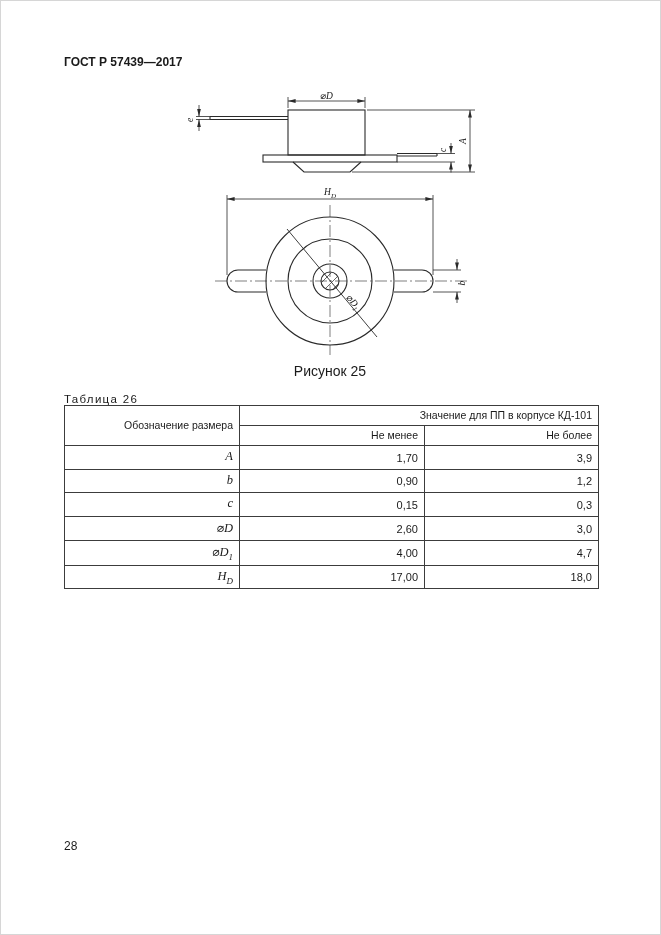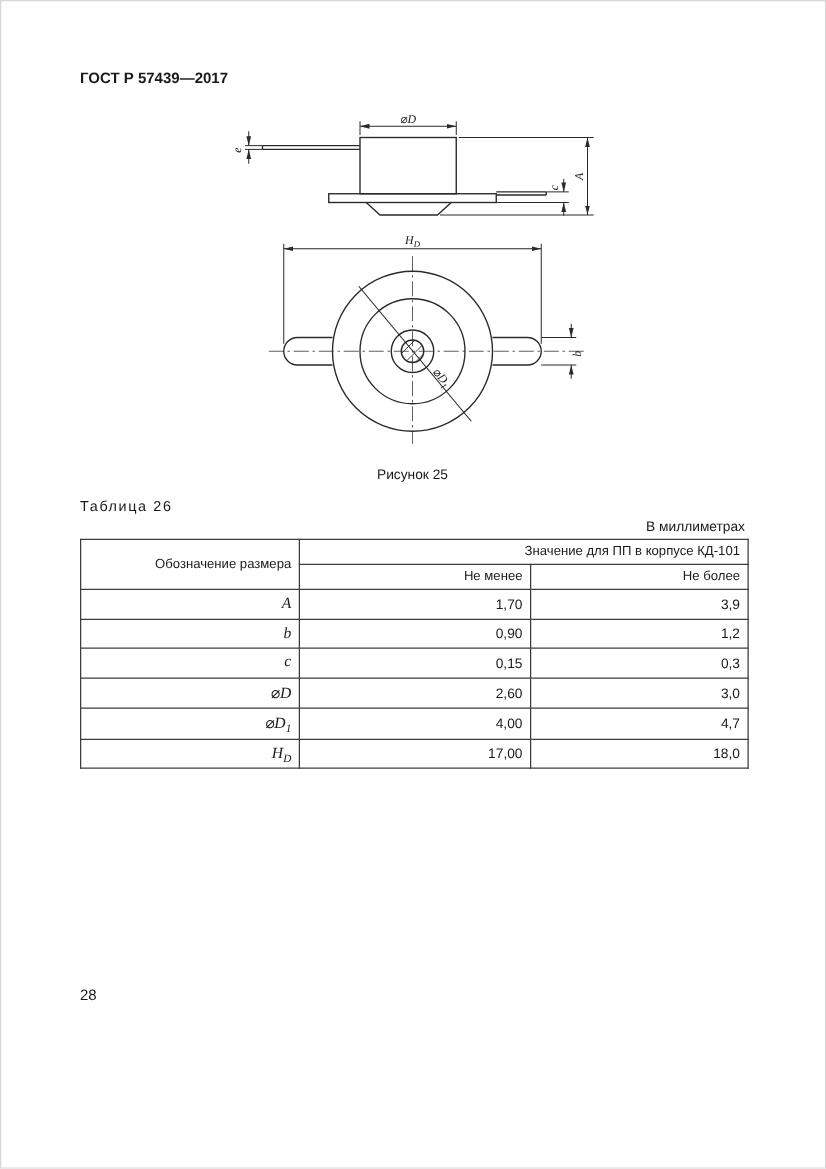--- a/index.html
+++ b/index.html
@@ -9,40 +9,40 @@
     position: relative;
     background: #fff;
     border: 1px solid #d6d6d6;
     padding: 54px 64px 12px 63px;
     font-family: "Liberation Sans", sans-serif;
     color: #1a1a1a;
   }
   .doc-header { font-size: 12px; font-weight: bold; margin-bottom: 20px; }
   .para { font-size: 12px; line-height: 1.45; margin: 0; text-indent: 26px; text-align: justify; }
   figure { margin: 10px 0 0 0; text-align: center; }
-  figcaption { font-size: 11px; margin-top: 10px; }
+  figcaption { font-size: 14px; margin-top: 0; }
   .drawing { display: inline-block; }
   .dim-label {
     font-family: "Liberation Serif", "DejaVu Serif", "DejaVu Sans", serif;
     font-style: italic; font-size: 9.5px; fill: #1a1a1a;
   }
   .table-label { font-size: 11.5px; letter-spacing: 1.3px; margin-top: 14px; }
   .units { font-size: 11px; text-align: right; margin: 4px 0 3px 0; }
   table.dims { border-collapse: collapse; width: 534px; font-size: 11px; table-layout: fixed; }
   table.dims th, table.dims td {
     border: 1px solid #3c3c3c; padding: 3px 6px;
     text-align: right; vertical-align: middle; font-weight: normal;
   }
   table.dims thead th { font-size: 10.5px; line-height: 1.25; }
   td.dim-name {
     font-family: "Liberation Serif", "DejaVu Serif", "DejaVu Sans", serif;
     font-style: italic; font-size: 12.5px;
   }
   td.dim-name sub { font-size: 9px; }
-  .page-number { position: absolute; left: 63px; top: 788px; font-size: 12px; }
+  .page-number { position: absolute; left: 63px; top: 838px; font-size: 12px; }
 </style>
 </head>
 <body>
 
 <div class="page">
 
   <div class="doc-header">ГОСТ Р 57439—2017</div>
 
 
   <figure>
@@ -117,21 +117,20 @@
       <text class="dim-label" x="165" y="106" text-anchor="middle" font-size="10"><tspan>H</tspan><tspan dy="2.5" font-size="7">D</tspan></text>
 
       <text class="dim-label" x="300" y="194" text-anchor="middle" transform="rotate(-90 300 194)">b</text>
 
       <text class="dim-label" x="186" y="215" text-anchor="middle" transform="rotate(50 186 215)"><tspan>⌀D</tspan><tspan dy="2.5" font-size="7">1</tspan></text>
     </svg>
     <figcaption>Рисунок 25</figcaption>
   </figure>
 
   <div class="table-label">Таблица 26</div>
-  <div class="units">В миллиметрах</div>
 
   <table class="dims">
     <colgroup>
       <col style="width:175px">
         <col style="width:185px">
         <col style="width:174px">
     </colgroup>
     <thead>
       <tr>
         <th rowspan="2">Обозначение размера</th>

